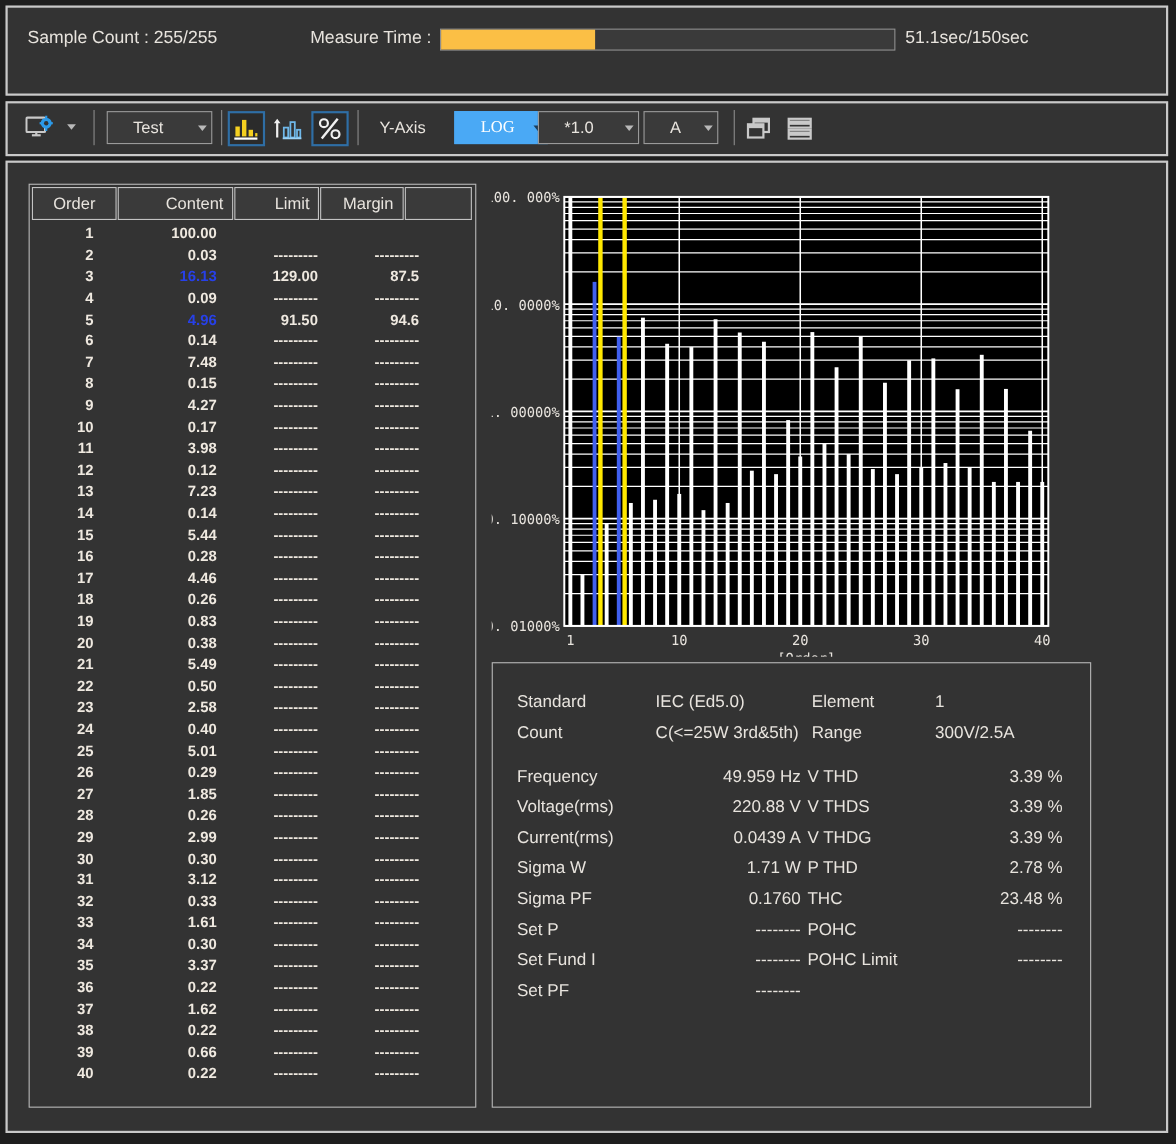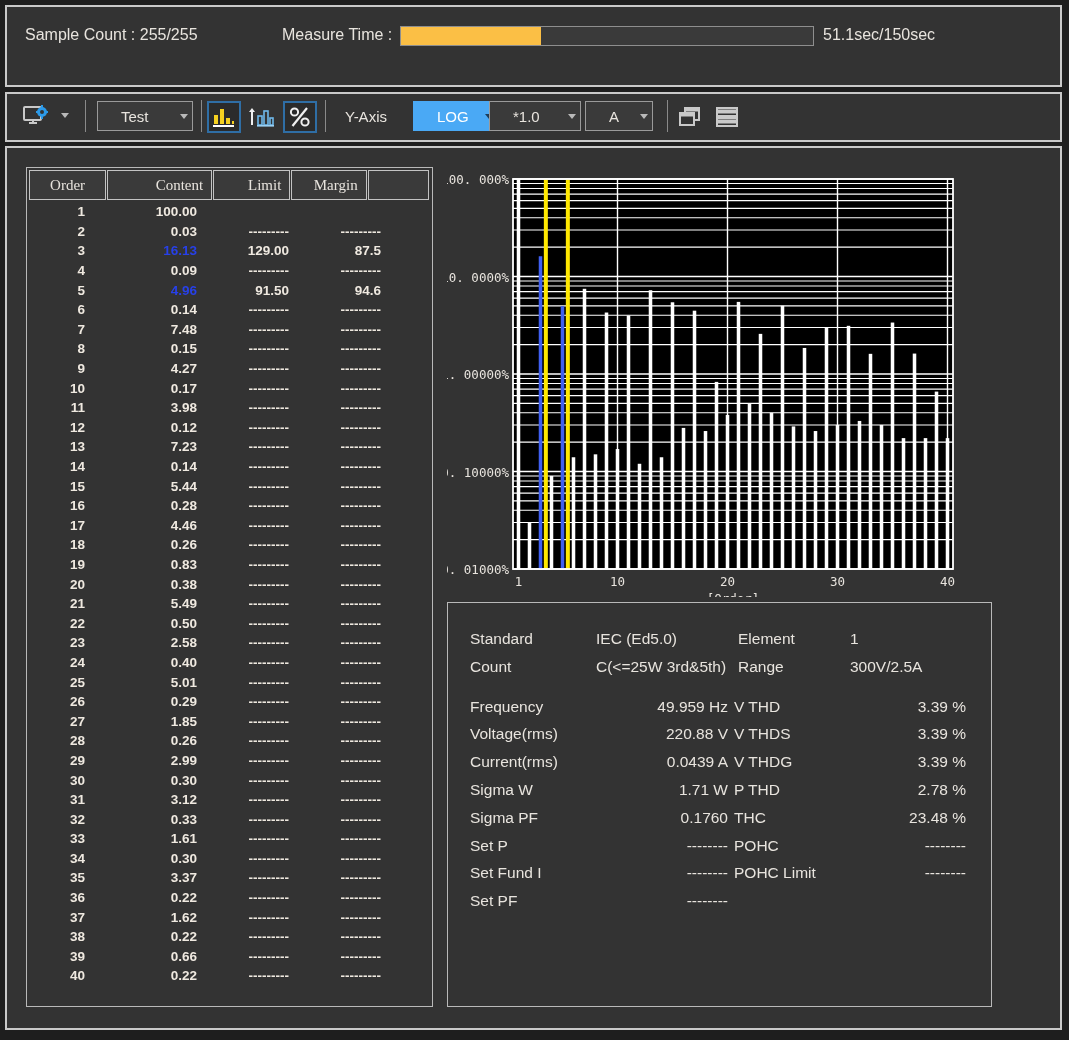--- a/index.html
+++ b/index.html
@@ -40,21 +40,21 @@
   .plain-ico{width:32px;height:32px;display:flex;align-items:center;justify-content:center;}
 
   .yaxis-lbl{position:absolute;top:14px;font-size:15px;}
 
   
   .table-box{position:absolute;left:19px;top:19px;width:407px;height:840px;
     background:#333333;border:1px solid #b9b9b9;box-sizing:border-box;}
   .thead{display:flex;height:30px;margin:2px 2px 0 2px;}
   .th{border:1px solid #c3c3c3;background:#3a3a3a;box-sizing:border-box;
     display:flex;align-items:center;justify-content:center;font-size:15px;color:#e8e4de;
-    margin-right:1px;font-family:Liberation Serif, serif;}
+    margin-right:1px;}
   .th.r{justify-content:flex-end;padding-right:8px;}
   .rows{margin:2px 2px 0 2px;}
   .trow{display:flex;height:19.6px;align-items:center;font-size:13.5px;font-weight:bold;}
   .c-order{width:74px;text-align:right;padding-right:18px;box-sizing:border-box;color:#efe9e0;}
   .c-content{width:108px;text-align:right;padding-right:14px;box-sizing:border-box;color:#efe9e0;}
   .c-content.hl{color:#2740e8;}
   .c-limit{width:88px;text-align:right;padding-right:10px;box-sizing:border-box;color:#efe9e0;}
   .c-margin{width:90px;text-align:right;padding-right:8px;box-sizing:border-box;color:#efe9e0;}
 
   
@@ -141,21 +141,21 @@
       <svg width="24" height="22" viewBox="0 0 24 22">
         <circle cx="6.5" cy="6" r="3.6" fill="none" stroke="#f0f0f0" stroke-width="2"></circle>
         <circle cx="17" cy="16" r="3.6" fill="none" stroke="#f0f0f0" stroke-width="2"></circle>
         <line x1="19" y1="2" x2="4.5" y2="20" stroke="#f0f0f0" stroke-width="2.2"></line>
       </svg>
     </div>
 
     <div class="sep" style="left:318px;"></div>
 
     <div class="yaxis-lbl" style="left:338px;">Y-Axis</div>
-    <div class="tb-item combo sel" style="left:406px;width:85px;">
+    <div class="tb-item combo sel" style="left:406px;width:85px;font-family:Liberation Serif, serif;">
       <span class="cb-txt">LOG</span>
       <span class="caret"></span>
     </div>
     <div class="tb-item combo" style="left:482px;width:92px;">
       <span class="cb-txt">*1.0</span>
       <span class="caret"></span>
     </div>
     <div class="tb-item combo" style="left:578px;width:68px;">
       <span class="cb-txt">A</span>
       <span class="caret"></span>

